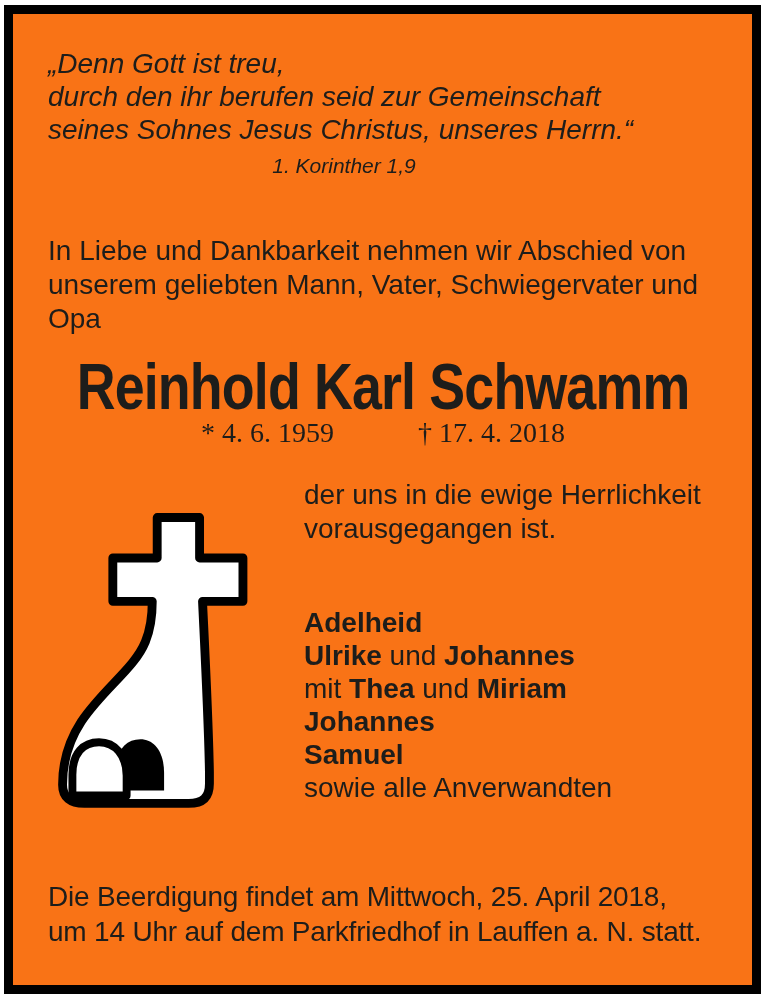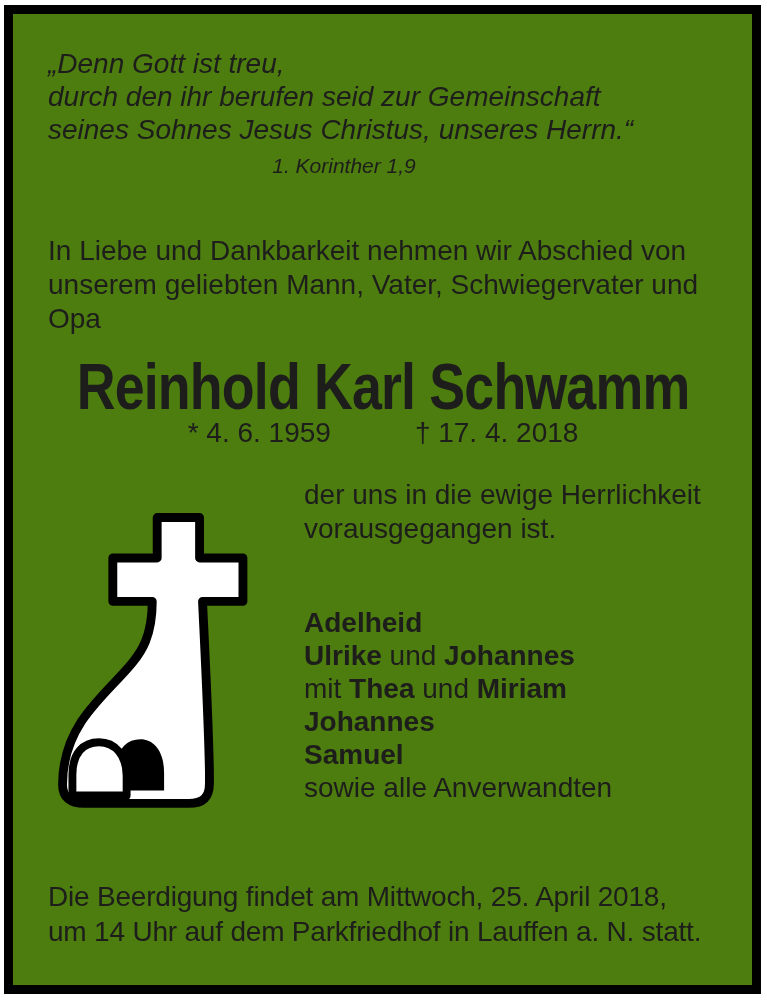--- a/index.html
+++ b/index.html
@@ -13,21 +13,21 @@
     position: relative;
     width: 767px;
     height: 1000px;
     background: #ffffff;
     overflow: hidden;
   }
   .sheet {
     position: absolute;
     left: 4px; top: 5px; right: 6px; bottom: 6px;
     border: 9px solid #000000;
-    background: #4d7c0f;
+    background: #f97316;
     padding: 33px 34px 0 35px;
   }
   
   .quote-line {
     font-style: italic;
     font-size: 28px;
     line-height: 33px;
     white-space: nowrap;
   }
   .quote-attribution {
@@ -63,20 +63,21 @@
     white-space: nowrap;
     letter-spacing: -1px;
   }
   
   .dates-row {
     display: flex;
     justify-content: center;
     gap: 84px;
     font-size: 28px;
     line-height: 34px;
+    font-family: Liberation Serif, serif;
   }
   
   .middle {
     display: flex;
     align-items: flex-start;
     gap: 4px;
     margin-top: 28px;
   }
   .illustration-wrap {
     flex: none;

